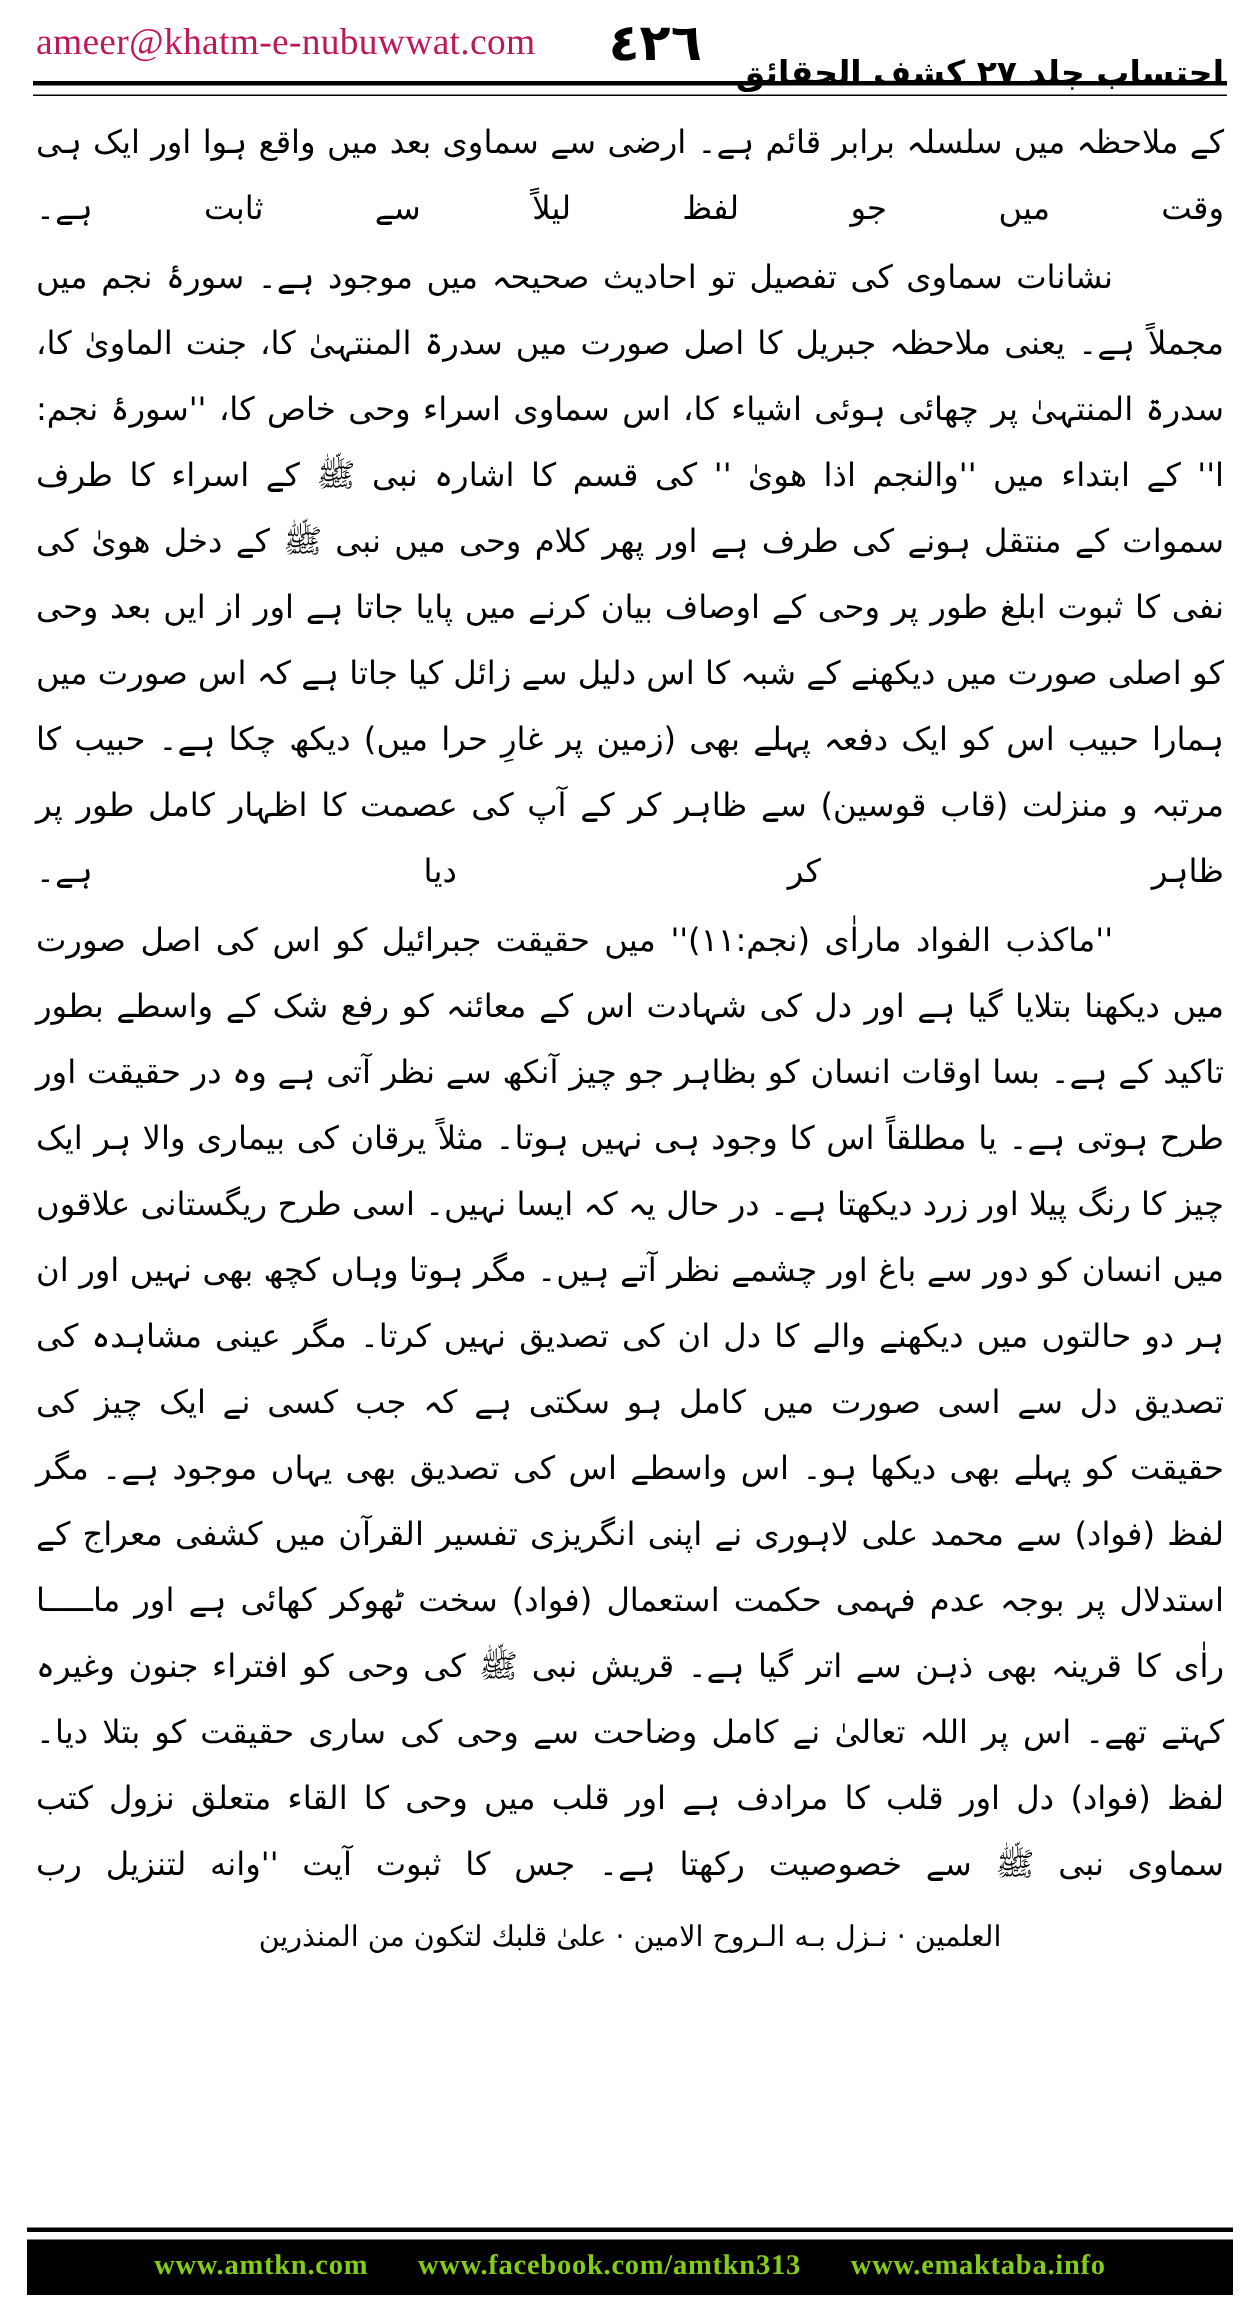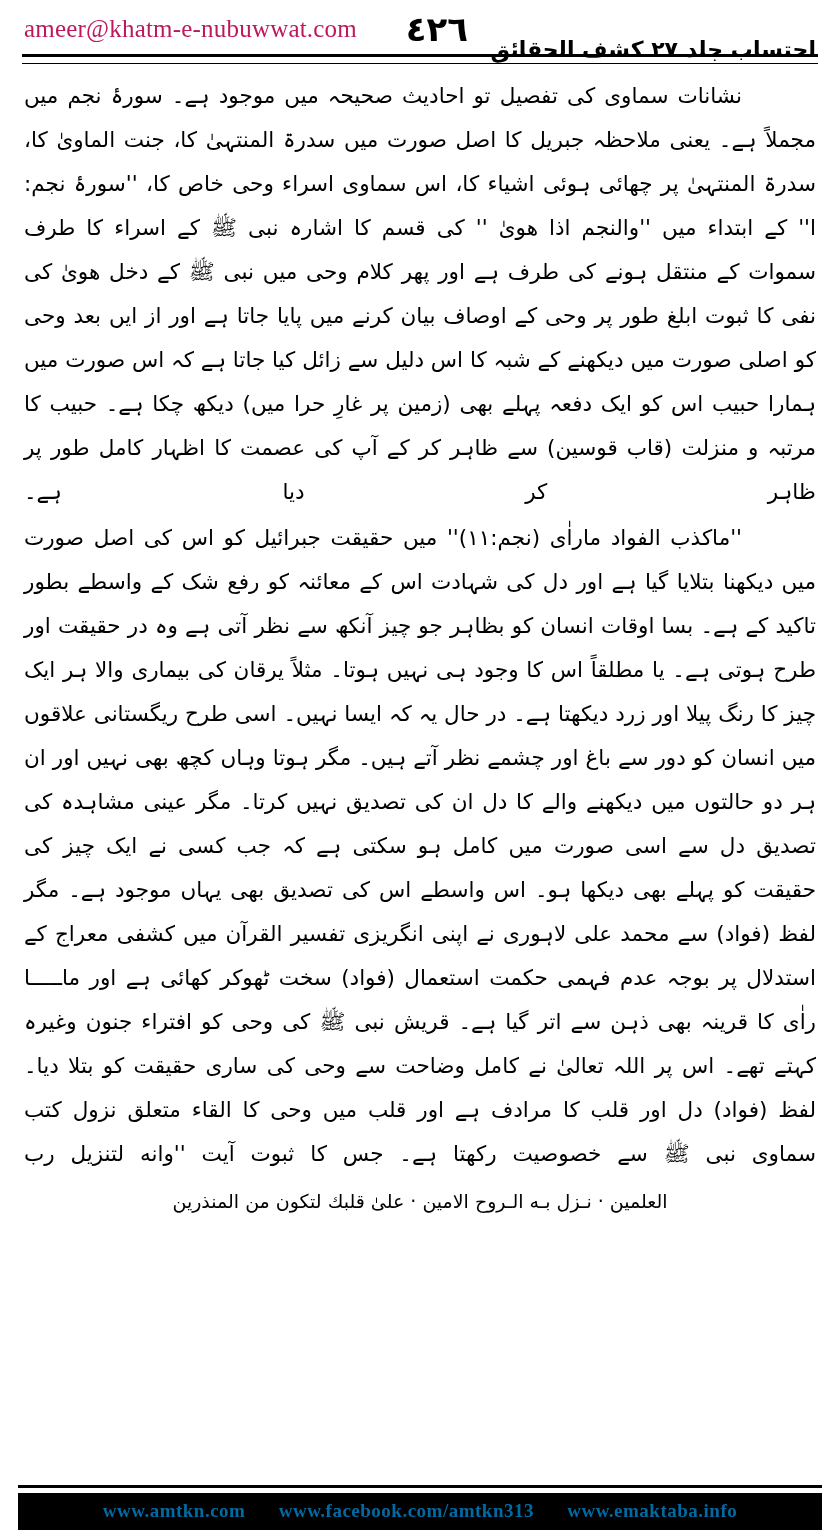--- a/index.html
+++ b/index.html
@@ -97,21 +97,21 @@
 
   
   .footer {
     position: absolute;
     left: 18px;
     right: 18px;
     bottom: 10px;
   }
   .footer-bar {
     background: #000;
-    color: #0369a1;
+    color: #84cc16;
     text-align: center;
     font-family: "Liberation Serif", serif;
     font-size: 19px;
     font-weight: bold;
     letter-spacing: 0.5px;
     padding: 7px 0 8px 0;
   }
   .footer-bar span { margin: 0 14px; }
   .footer-rule {
     border: 0;
@@ -127,20 +127,21 @@
   <div class="header">
     <div class="header-left">ameer@khatm-e-nubuwwat.com</div>
     <div class="header-center">٤٢٦</div>
     <div class="header-right">احتساب جلد ۲۷ کشف الحقائق</div>
   </div>
 
   <hr class="rule">
   <hr class="rule thin">
 
   <div class="content">
+    <p>کے ملاحظہ میں سلسلہ برابر قائم ہے۔ ارضی سے سماوی بعد میں واقع ہوا اور ایک ہی وقت میں جو لفظ لیلاً سے ثابت ہے۔</p>
     <p class="indent">نشانات سماوی کی تفصیل تو احادیث صحیحہ میں موجود ہے۔ سورۂ نجم میں مجملاً ہے۔ یعنی ملاحظہ جبریل کا اصل صورت میں سدرۃ المنتہیٰ کا، جنت الماویٰ کا، سدرۃ المنتہیٰ پر چھائی ہوئی اشیاء کا، اس سماوی اسراء وحی خاص کا، ''سورۂ نجم: ا'' کے ابتداء میں ''والنجم اذا ھویٰ '' کی قسم کا اشارہ نبی ﷺ کے اسراء کا طرف سموات کے منتقل ہونے کی طرف ہے اور پھر کلام وحی میں نبی ﷺ کے دخل ھویٰ کی نفی کا ثبوت ابلغ طور پر وحی کے اوصاف بیان کرنے میں پایا جاتا ہے اور از ایں بعد وحی کو اصلی صورت میں دیکھنے کے شبہ کا اس دلیل سے زائل کیا جاتا ہے کہ اس صورت میں ہمارا حبیب اس کو ایک دفعہ پہلے بھی (زمین پر غارِ حرا میں) دیکھ چکا ہے۔ حبیب کا مرتبہ و منزلت (قاب قوسین) سے ظاہر کر کے آپ کی عصمت کا اظہار کامل طور پر ظاہر کر دیا ہے۔</p>
     <p class="indent">''ماکذب الفواد ماراٰی (نجم:۱۱)'' میں حقیقت جبرائیل کو اس کی اصل صورت میں دیکھنا بتلایا گیا ہے اور دل کی شہادت اس کے معائنہ کو رفع شک کے واسطے بطور تاکید کے ہے۔ بسا اوقات انسان کو بظاہر جو چیز آنکھ سے نظر آتی ہے وہ در حقیقت اور طرح ہوتی ہے۔ یا مطلقاً اس کا وجود ہی نہیں ہوتا۔ مثلاً یرقان کی بیماری والا ہر ایک چیز کا رنگ پیلا اور زرد دیکھتا ہے۔ در حال یہ کہ ایسا نہیں۔ اسی طرح ریگستانی علاقوں میں انسان کو دور سے باغ اور چشمے نظر آتے ہیں۔ مگر ہوتا وہاں کچھ بھی نہیں اور ان ہر دو حالتوں میں دیکھنے والے کا دل ان کی تصدیق نہیں کرتا۔ مگر عینی مشاہدہ کی تصدیق دل سے اسی صورت میں کامل ہو سکتی ہے کہ جب کسی نے ایک چیز کی حقیقت کو پہلے بھی دیکھا ہو۔ اس واسطے اس کی تصدیق بھی یہاں موجود ہے۔ مگر لفظ (فواد) سے محمد علی لاہوری نے اپنی انگریزی تفسیر القرآن میں کشفی معراج کے استدلال پر بوجہ عدم فہمی حکمت استعمال (فواد) سخت ٹھوکر کھائی ہے اور ماـــــا راٰی کا قرینہ بھی ذہن سے اتر گیا ہے۔ قریش نبی ﷺ کی وحی کو افتراء جنون وغیرہ کہتے تھے۔ اس پر اللہ تعالیٰ نے کامل وضاحت سے وحی کی ساری حقیقت کو بتلا دیا۔ لفظ (فواد) دل اور قلب کا مرادف ہے اور قلب میں وحی کا القاء متعلق نزول کتب سماوی نبی ﷺ سے خصوصیت رکھتا ہے۔ جس کا ثبوت آیت ''وانه لتنزیل رب</p>
     <p class="arabic">العلمین · نـزل بـه الـروح الامین · علیٰ قلبك لتكون من المنذرین</p>
   </div>
 
   <div class="footer">
     <hr class="footer-rule">
     <div class="footer-bar">
       <span>www.amtkn.com</span>
       <span>www.facebook.com/amtkn313</span>

